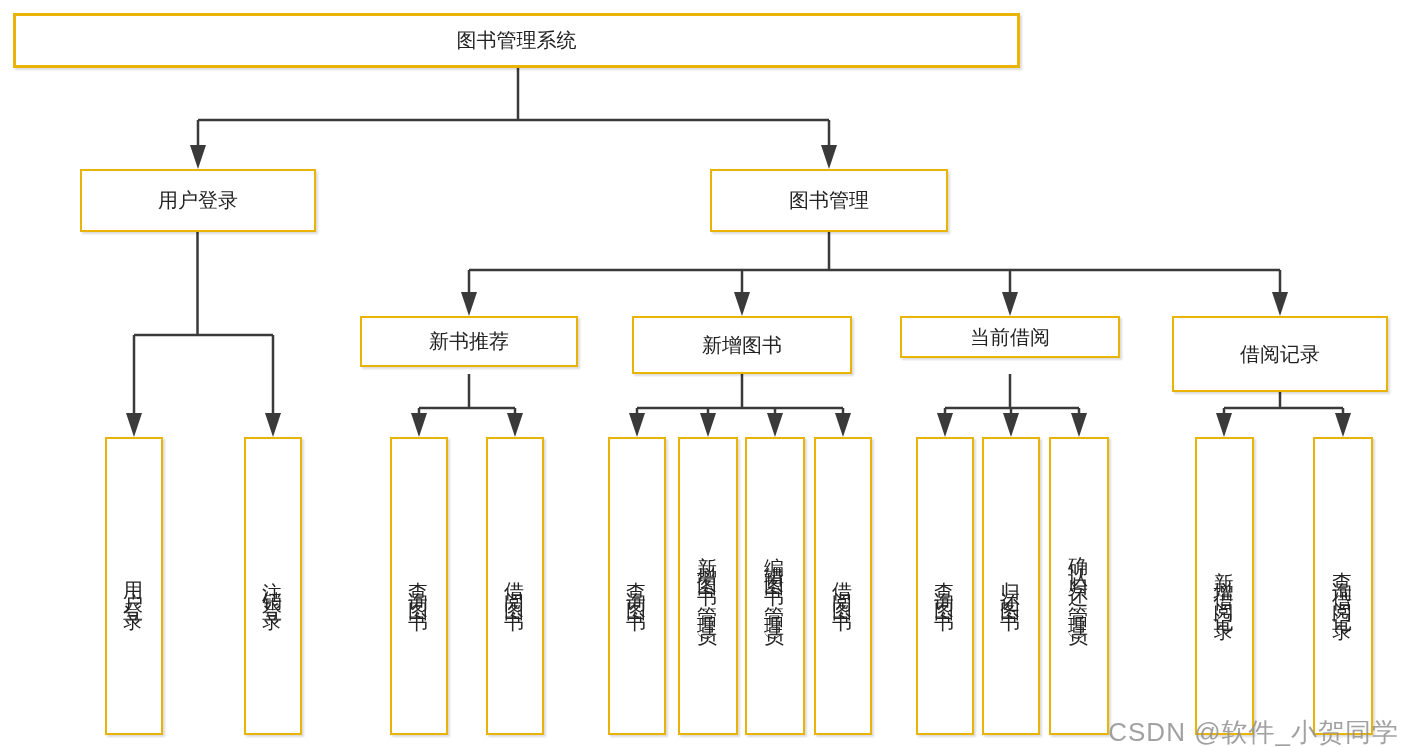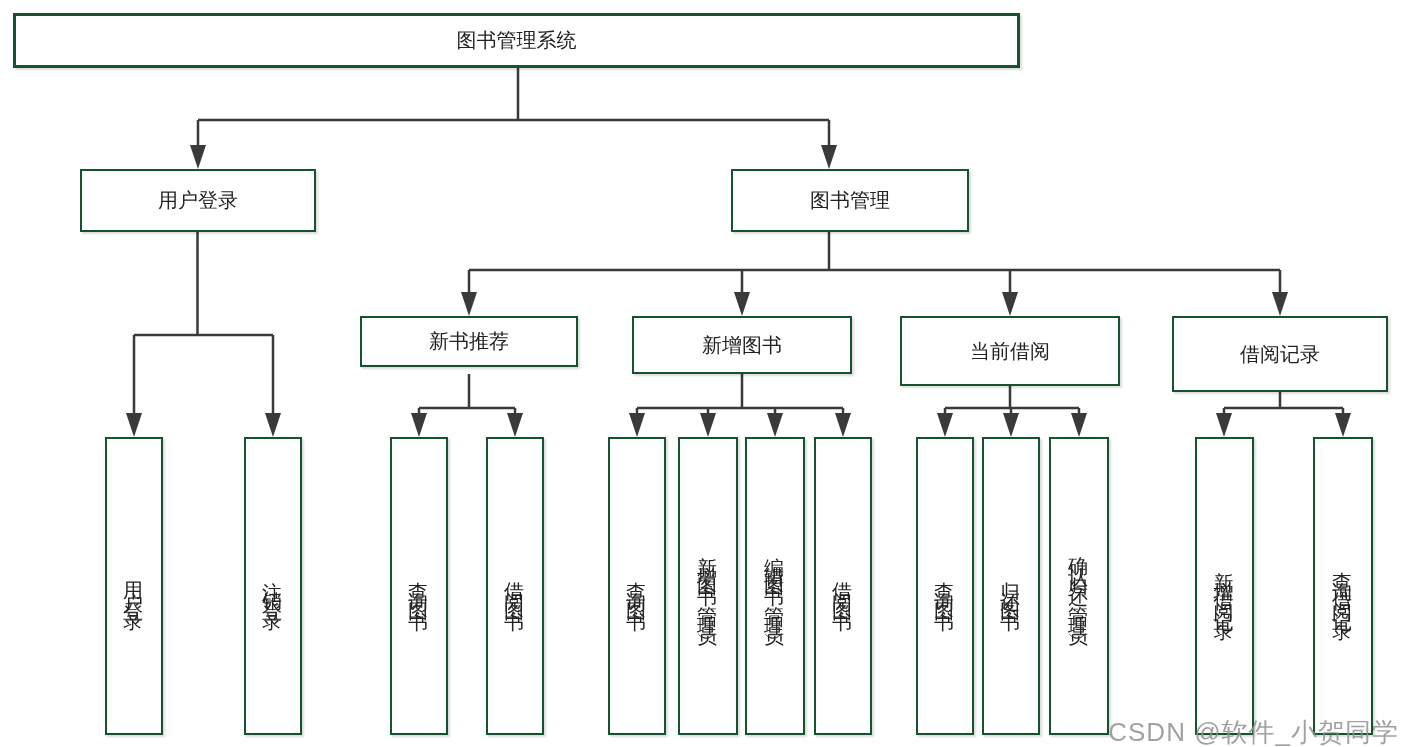--- a/index.html
+++ b/index.html
@@ -7,21 +7,21 @@
     position:relative;
     width:1405px;height:747px;
     background:#fff;
     font-family:"Liberation Sans","DejaVu Sans",sans-serif;
     overflow:hidden;
   }
   #wires{position:absolute;left:0;top:0;z-index:1;}
   .node{
     position:absolute;
     box-sizing:border-box;
-    border:2px solid #14532d;
+    border:2px solid #eab308;
     background:#fff;
     display:flex;
     align-items:center;
     justify-content:center;
     font-size:20px;
     color:#222222;
     z-index:2;
     box-shadow:2px 2px 2px rgba(0,0,0,0.14);
     white-space:nowrap;
   }
@@ -88,25 +88,25 @@
       <polygon points="1071,413 1087,413 1079,437"></polygon>
 
       <polygon points="1216,413 1232,413 1224,437"></polygon>
       <polygon points="1335,413 1351,413 1343,437"></polygon>
     </g>
   </svg>
 
   <div class="node root" style="left:13px;top:13px;width:1007px;height:55px">图书管理系统</div>
 
   <div class="node" style="left:80px;top:169px;width:236px;height:63px">用户登录</div>
-  <div class="node" style="left:731px;top:169px;width:238px;height:63px">图书管理</div>
+  <div class="node" style="left:710px;top:169px;width:238px;height:63px">图书管理</div>
 
   <div class="node" style="left:360px;top:316px;width:218px;height:51px">新书推荐</div>
   <div class="node" style="left:632px;top:316px;width:220px;height:58px">新增图书</div>
-  <div class="node" style="left:900px;top:316px;width:220px;height:70px">当前借阅</div>
+  <div class="node" style="left:900px;top:316px;width:220px;height:42px">当前借阅</div>
   <div class="node" style="left:1172px;top:316px;width:216px;height:76px">借阅记录</div>
 
   <div class="node v" style="left:105px;top:437px;width:58px;height:298px">用户登录</div>
   <div class="node v" style="left:244px;top:437px;width:58px;height:298px">注销登录</div>
 
   <div class="node v" style="left:390px;top:437px;width:58px;height:298px">查询图书</div>
   <div class="node v" style="left:486px;top:437px;width:58px;height:298px">借阅图书</div>
 
   <div class="node v" style="left:608px;top:437px;width:58px;height:298px">查询图书</div>
   <div class="node v" style="left:678px;top:437px;width:60px;height:298px">新增图书（管理员）</div>

